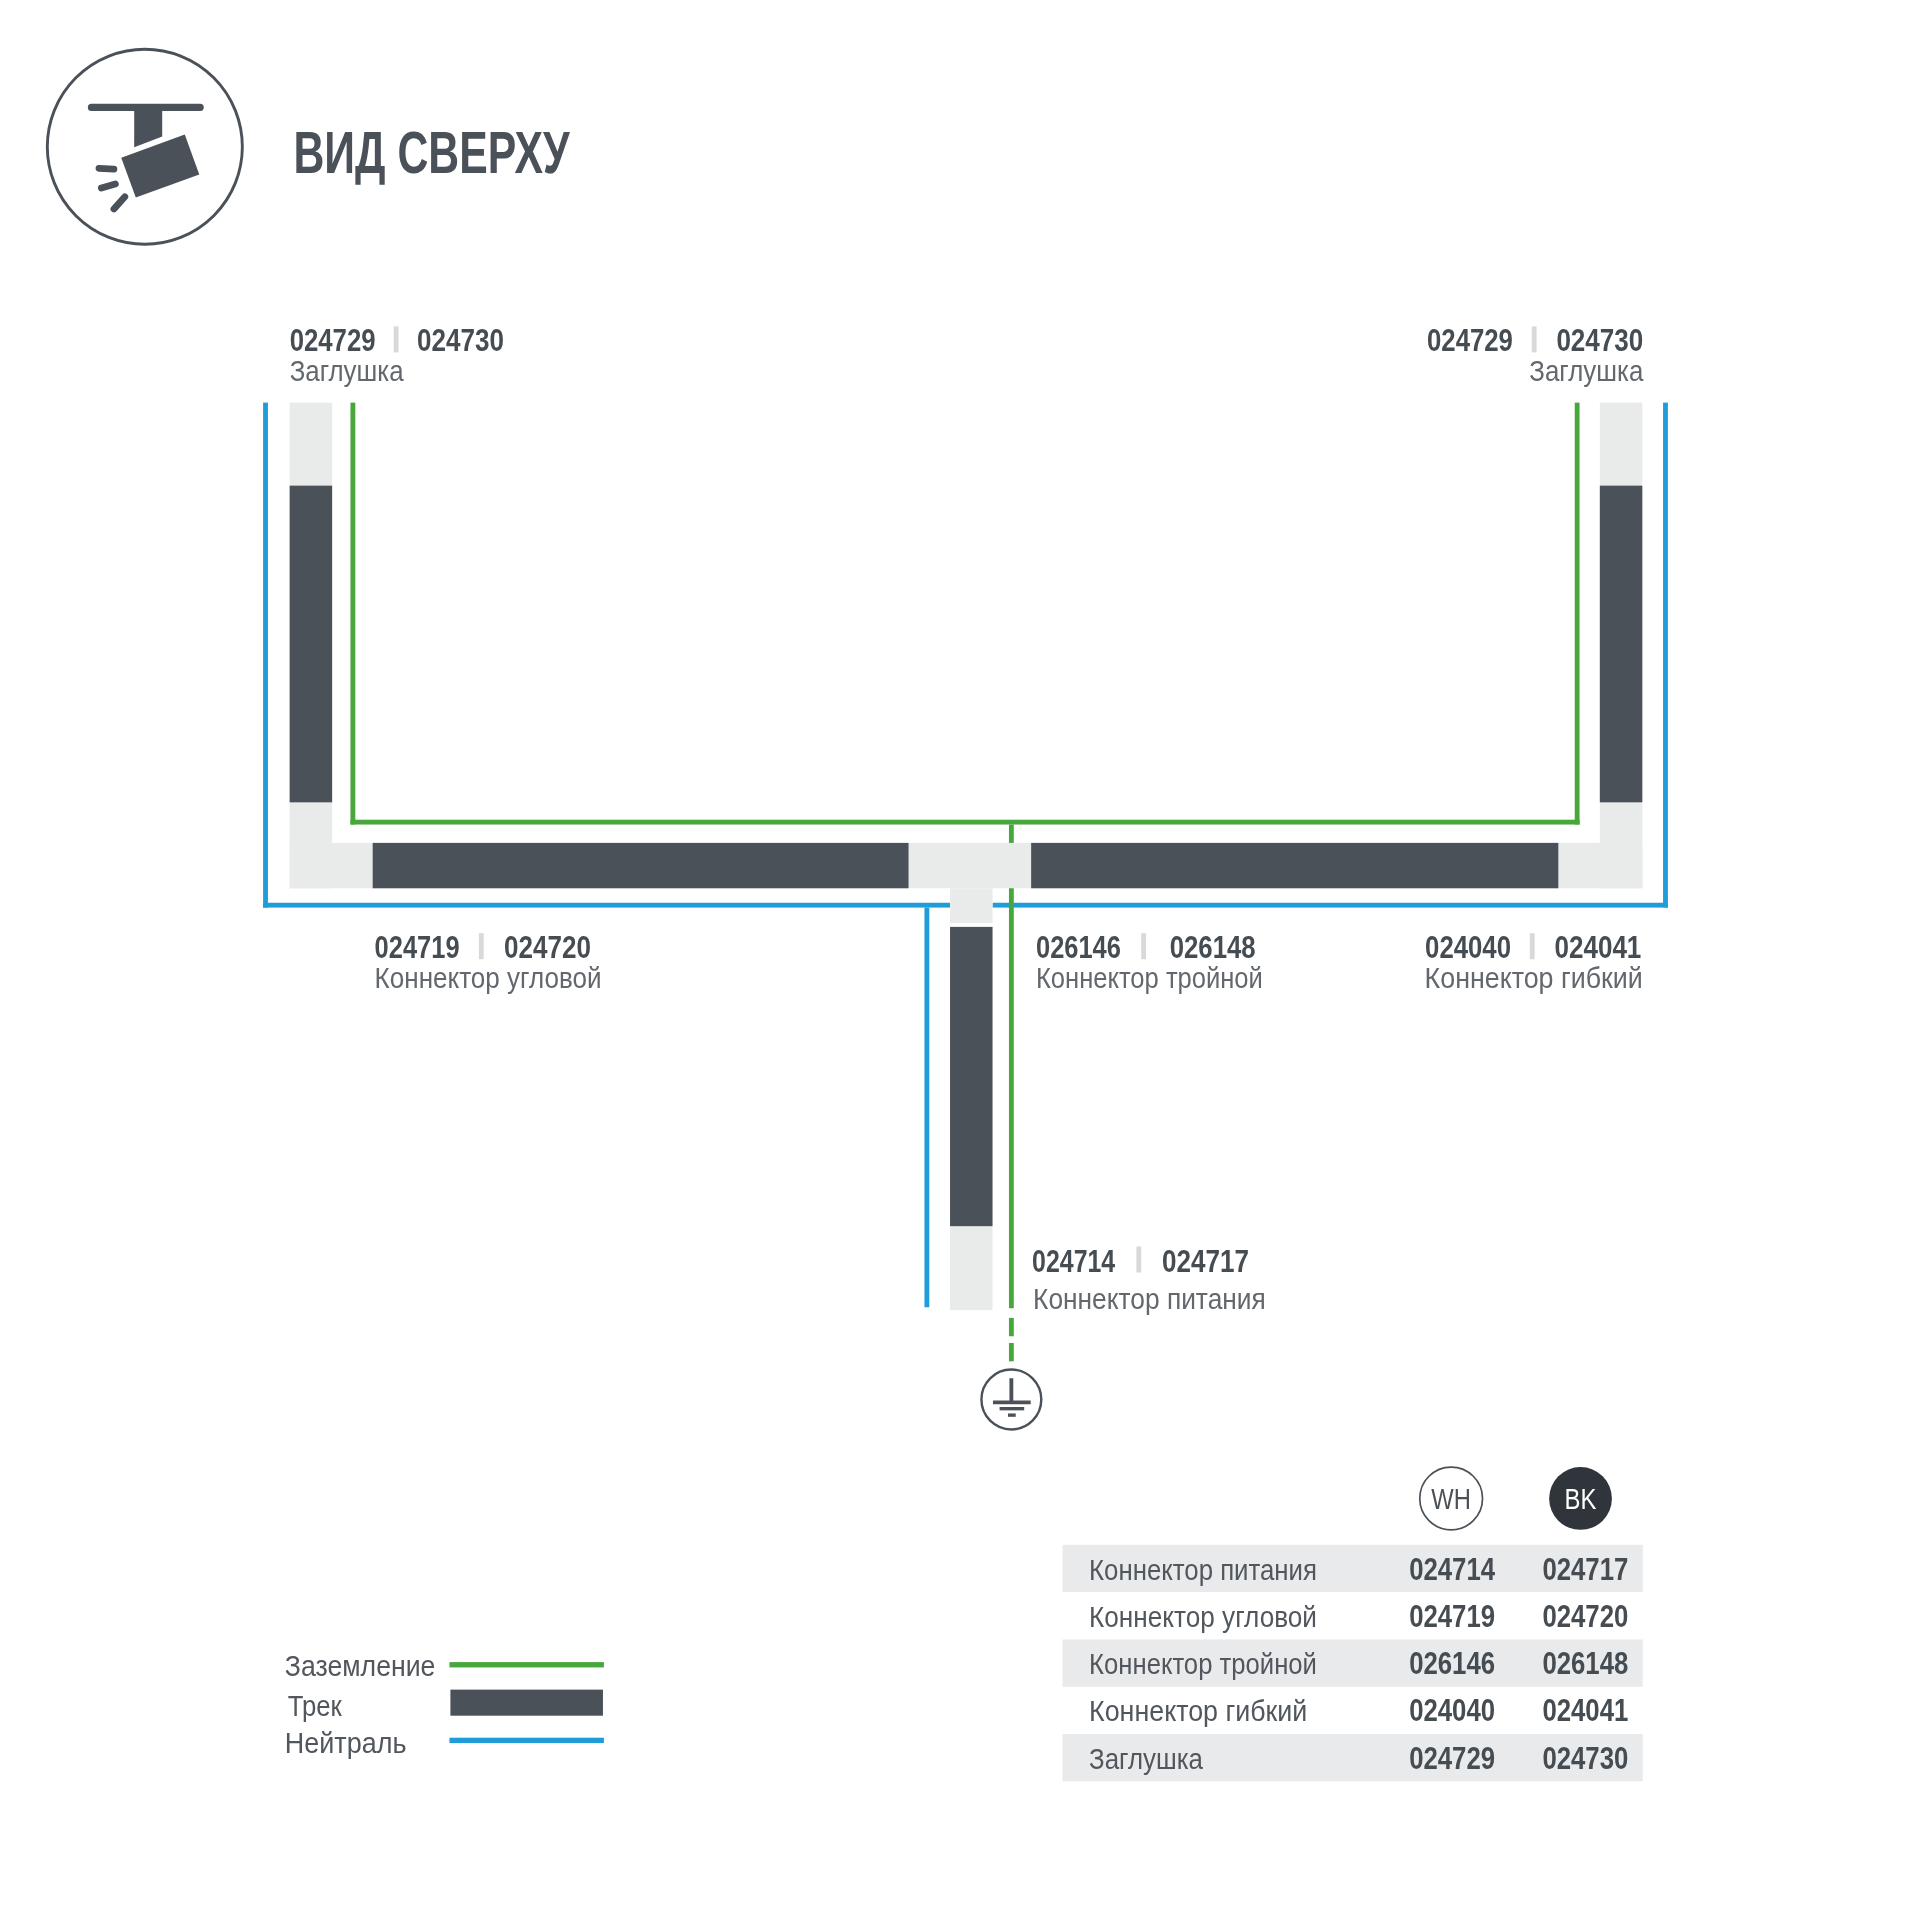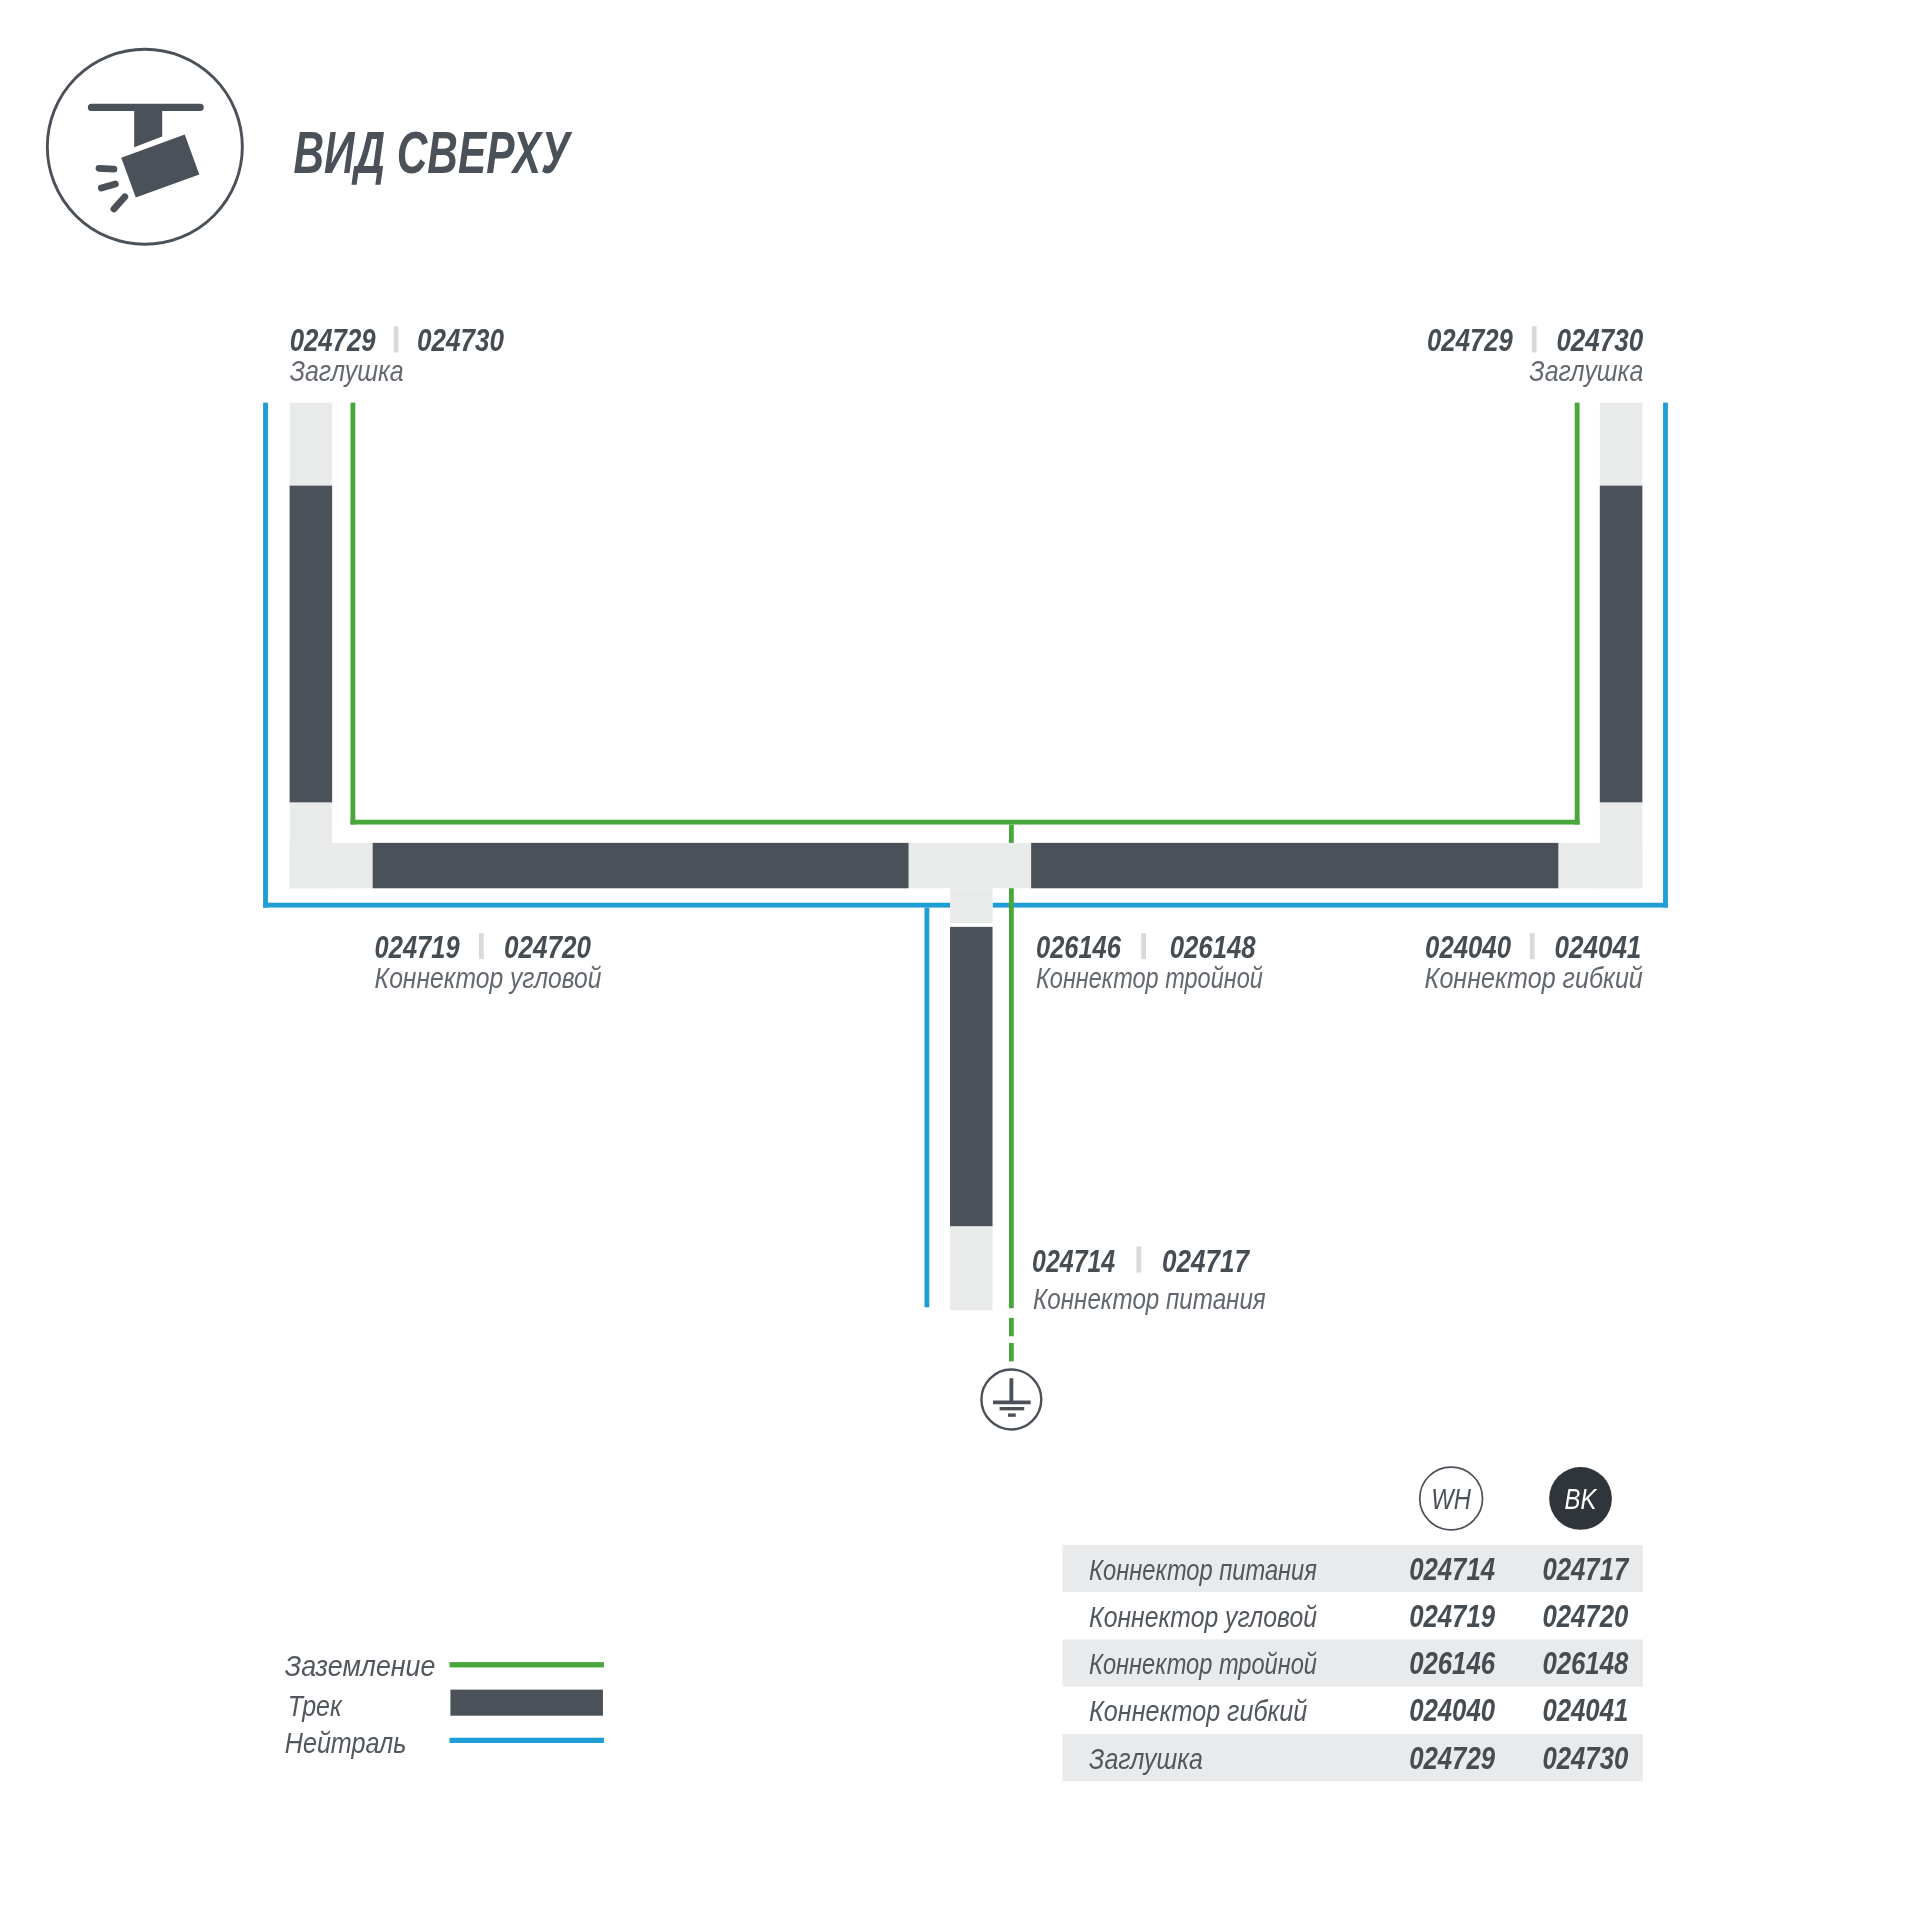--- a/index.html
+++ b/index.html
@@ -1,16 +1,16 @@
 <!DOCTYPE html>
 <html><head>
 <meta charset="utf-8">
 <style>
   html,body{margin:0;padding:0;background:#ffffff;}
-  #page{position:relative;width:1759px;height:1931px;background:#ffffff;overflow:hidden;font-style:italic;}
+  #page{position:relative;width:1759px;height:1931px;background:#ffffff;overflow:hidden;}
   svg{display:block;}
   text{font-family:"Liberation Sans",sans-serif;}
 </style>
 </head>
 <body>
 <div id="page">
 <svg width="1931" height="1931" viewBox="0 0 2000 2000" xmlns="http://www.w3.org/2000/svg">
 
   <g fill="#1f9dd9">
     <rect x="272.5" y="417" width="5" height="523"></rect>

